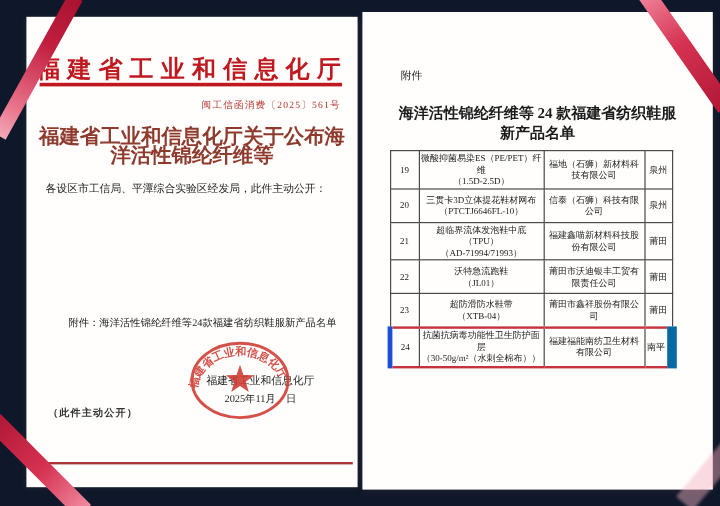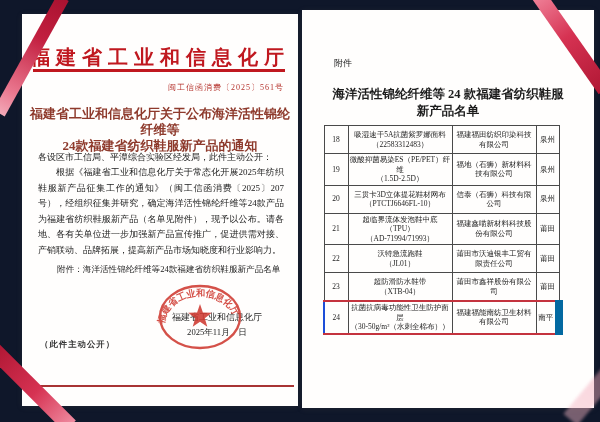--- a/index.html
+++ b/index.html
@@ -21,21 +21,21 @@
     background:linear-gradient(to right,#b01734,#d63252 55%,#ef8ba0);}
   .ribbon-br{left:556px;top:380px;width:80px;height:18px;transform:rotate(-50deg);
     background:linear-gradient(to right,#f6b9c6,#f09db0);opacity:.45;filter:blur(1.5px);}
 
   
   .letterhead{position:absolute;top:30px;left:0;width:100%;text-align:center;
     font-size:20px;font-weight:bold;color:#c0181f;letter-spacing:6px;white-space:nowrap;}
   .letterhead-rule{position:absolute;top:55px;left:11px;width:252px;height:3px;background:#c0181f;}
   .doc-number{position:absolute;top:68px;right:14px;font-size:8px;color:#b5332d;letter-spacing:1px;}
   .notice-title{position:absolute;top:92px;left:6px;width:264px;text-align:center;
-    font-size:13px;font-weight:bold;color:#8e3a2c;line-height:16px;}
+    font-size:17px;font-weight:bold;color:#8e3a2c;line-height:16px;}
   .salutation{position:absolute;top:136px;left:16px;width:246px;font-size:9px;color:#222;line-height:15.5px;}
   .body-para{position:absolute;top:151px;left:16px;width:246px;font-size:9px;color:#222;
     line-height:15.5px;text-indent:2em;text-align:justify;margin:0;}
   .attachment-line{position:absolute;top:250px;left:35px;width:232px;font-size:8.6px;color:#222;}
   .signer{position:absolute;top:297px;left:125px;width:140px;text-align:center;font-size:9px;color:#222;z-index:2;}
   .sign-date{position:absolute;top:313px;left:125px;width:140px;text-align:center;font-size:8.6px;color:#222;z-index:2;}
   .seal{position:absolute;left:134px;top:268px;width:88px;height:70px;z-index:3;opacity:.88;}
   .public-note{position:absolute;top:325px;left:18px;font-size:8.4px;font-weight:bold;color:#333;letter-spacing:1px;}
   .bottom-rule{position:absolute;top:371px;left:16px;width:256px;height:2px;background:#a83434;}
 
@@ -44,45 +44,43 @@
   .annex-title{position:absolute;top:76px;left:10px;width:272px;text-align:center;
     font-size:12.5px;font-weight:bold;color:#1c1c1c;line-height:17px;}
   table.annex-table{position:absolute;top:115px;left:21px;width:235px;border-collapse:collapse;
     table-layout:fixed;font-size:7.5px;color:#1c1c1c;}
   .annex-table td,.annex-table th{border:1px solid #4a4a4a;text-align:center;vertical-align:middle;
     padding:1px 1px;line-height:9.5px;font-weight:normal;overflow:hidden;}
   .annex-table th{height:16px;font-weight:bold;font-size:8px;}
   .annex-table td{height:25px;}
   .annex-table .model{display:block;}
   tr.hl-row td{border-top:2px solid #c4333e;border-bottom:2px solid #c4333e;}
-  tr.hl-row td:first-child{border-left:2px solid #1d4ed8;}
+  tr.hl-row td:first-child{border-left:4px solid #1d4ed8;}
   tr.hl-row td:last-child{border-right:8px solid #0369a1;}
 </style>
 </head>
 <body>
 
 <div class="stage">
 
   <div class="ribbon ribbon-tl"></div>
   <div class="ribbon ribbon-tr"></div>
   <div class="ribbon ribbon-bl"></div>
   <div class="ribbon ribbon-br"></div>
 
   <div class="page page-left">
     <div class="letterhead">福建省工业和信息化厅</div>
     <div class="letterhead-rule"></div>
     <div class="doc-number">闽工信函消费〔2025〕561号</div>
 
     <div class="notice-title">
       <span>福建省工业和信息化厅关于公布海洋活性锦纶纤维等</span><br>
-      <span>24款福建省纺织鞋服新产品的通知</span>
     </div>
 
     <div class="salutation">各设区市工信局、平潭综合实验区经发局，此件主动公开：</div>
-    <p class="body-para">根据《福建省工业和信息化厅关于常态化开展2025年纺织鞋服新产品征集工作的通知》（闽工信函消费〔2025〕207号），经组织征集并研究，确定海洋活性锦纶纤维等24款产品为福建省纺织鞋服新产品（名单见附件），现予以公布。请各地、各有关单位进一步加强新产品宣传推广，促进供需对接、产销联动、品牌拓展，提高新产品市场知晓度和行业影响力。</p>
 
     <div class="attachment-line">附件：海洋活性锦纶纤维等24款福建省纺织鞋服新产品名单</div>
 
     <div class="signer">福建省工业和信息化厅</div>
     <div class="sign-date">2025年11月　日</div>
 
     <svg class="seal" viewBox="0 0 88 70">
       <ellipse cx="44" cy="35" rx="40" ry="31" fill="none" stroke="#cf3a31" stroke-width="2.4"></ellipse>
       <polygon fill="#cf3a31" points="44,22 46.9,30.4 55.8,30.7 48.8,36.2 51.3,44.7 44,39.7 36.7,44.7 39.2,36.2 32.2,30.7 41.1,30.4"></polygon>
       <defs>
@@ -106,26 +104,20 @@
     </div>
 
     <table class="annex-table">
       <colgroup>
           <col style="width:24px">
           <col style="width:104px">
           <col style="width:84px">
           <col style="width:23px">
         </colgroup>
       <tbody>
-      <tr>
-        <td>18</td>
-        <td><span>吸湿速干5A抗菌紫罗娜面料</span><span class="model">（22583312483）</span></td>
-        <td>福建福田纺织印染科技有限公司</td>
-        <td>泉州</td>
-      </tr>
       <tr>
         <td>19</td>
         <td><span>微酸抑菌易染ES（PE/PET）纤维</span><span class="model">（1.5D-2.5D）</span></td>
         <td>福地（石狮）新材料科技有限公司</td>
         <td>泉州</td>
       </tr>
       <tr>
         <td>20</td>
         <td><span>三贯卡3D立体提花鞋材网布</span><span class="model">（PTCTJ6646FL-10）</span></td>
         <td>信泰（石狮）科技有限公司</td>

